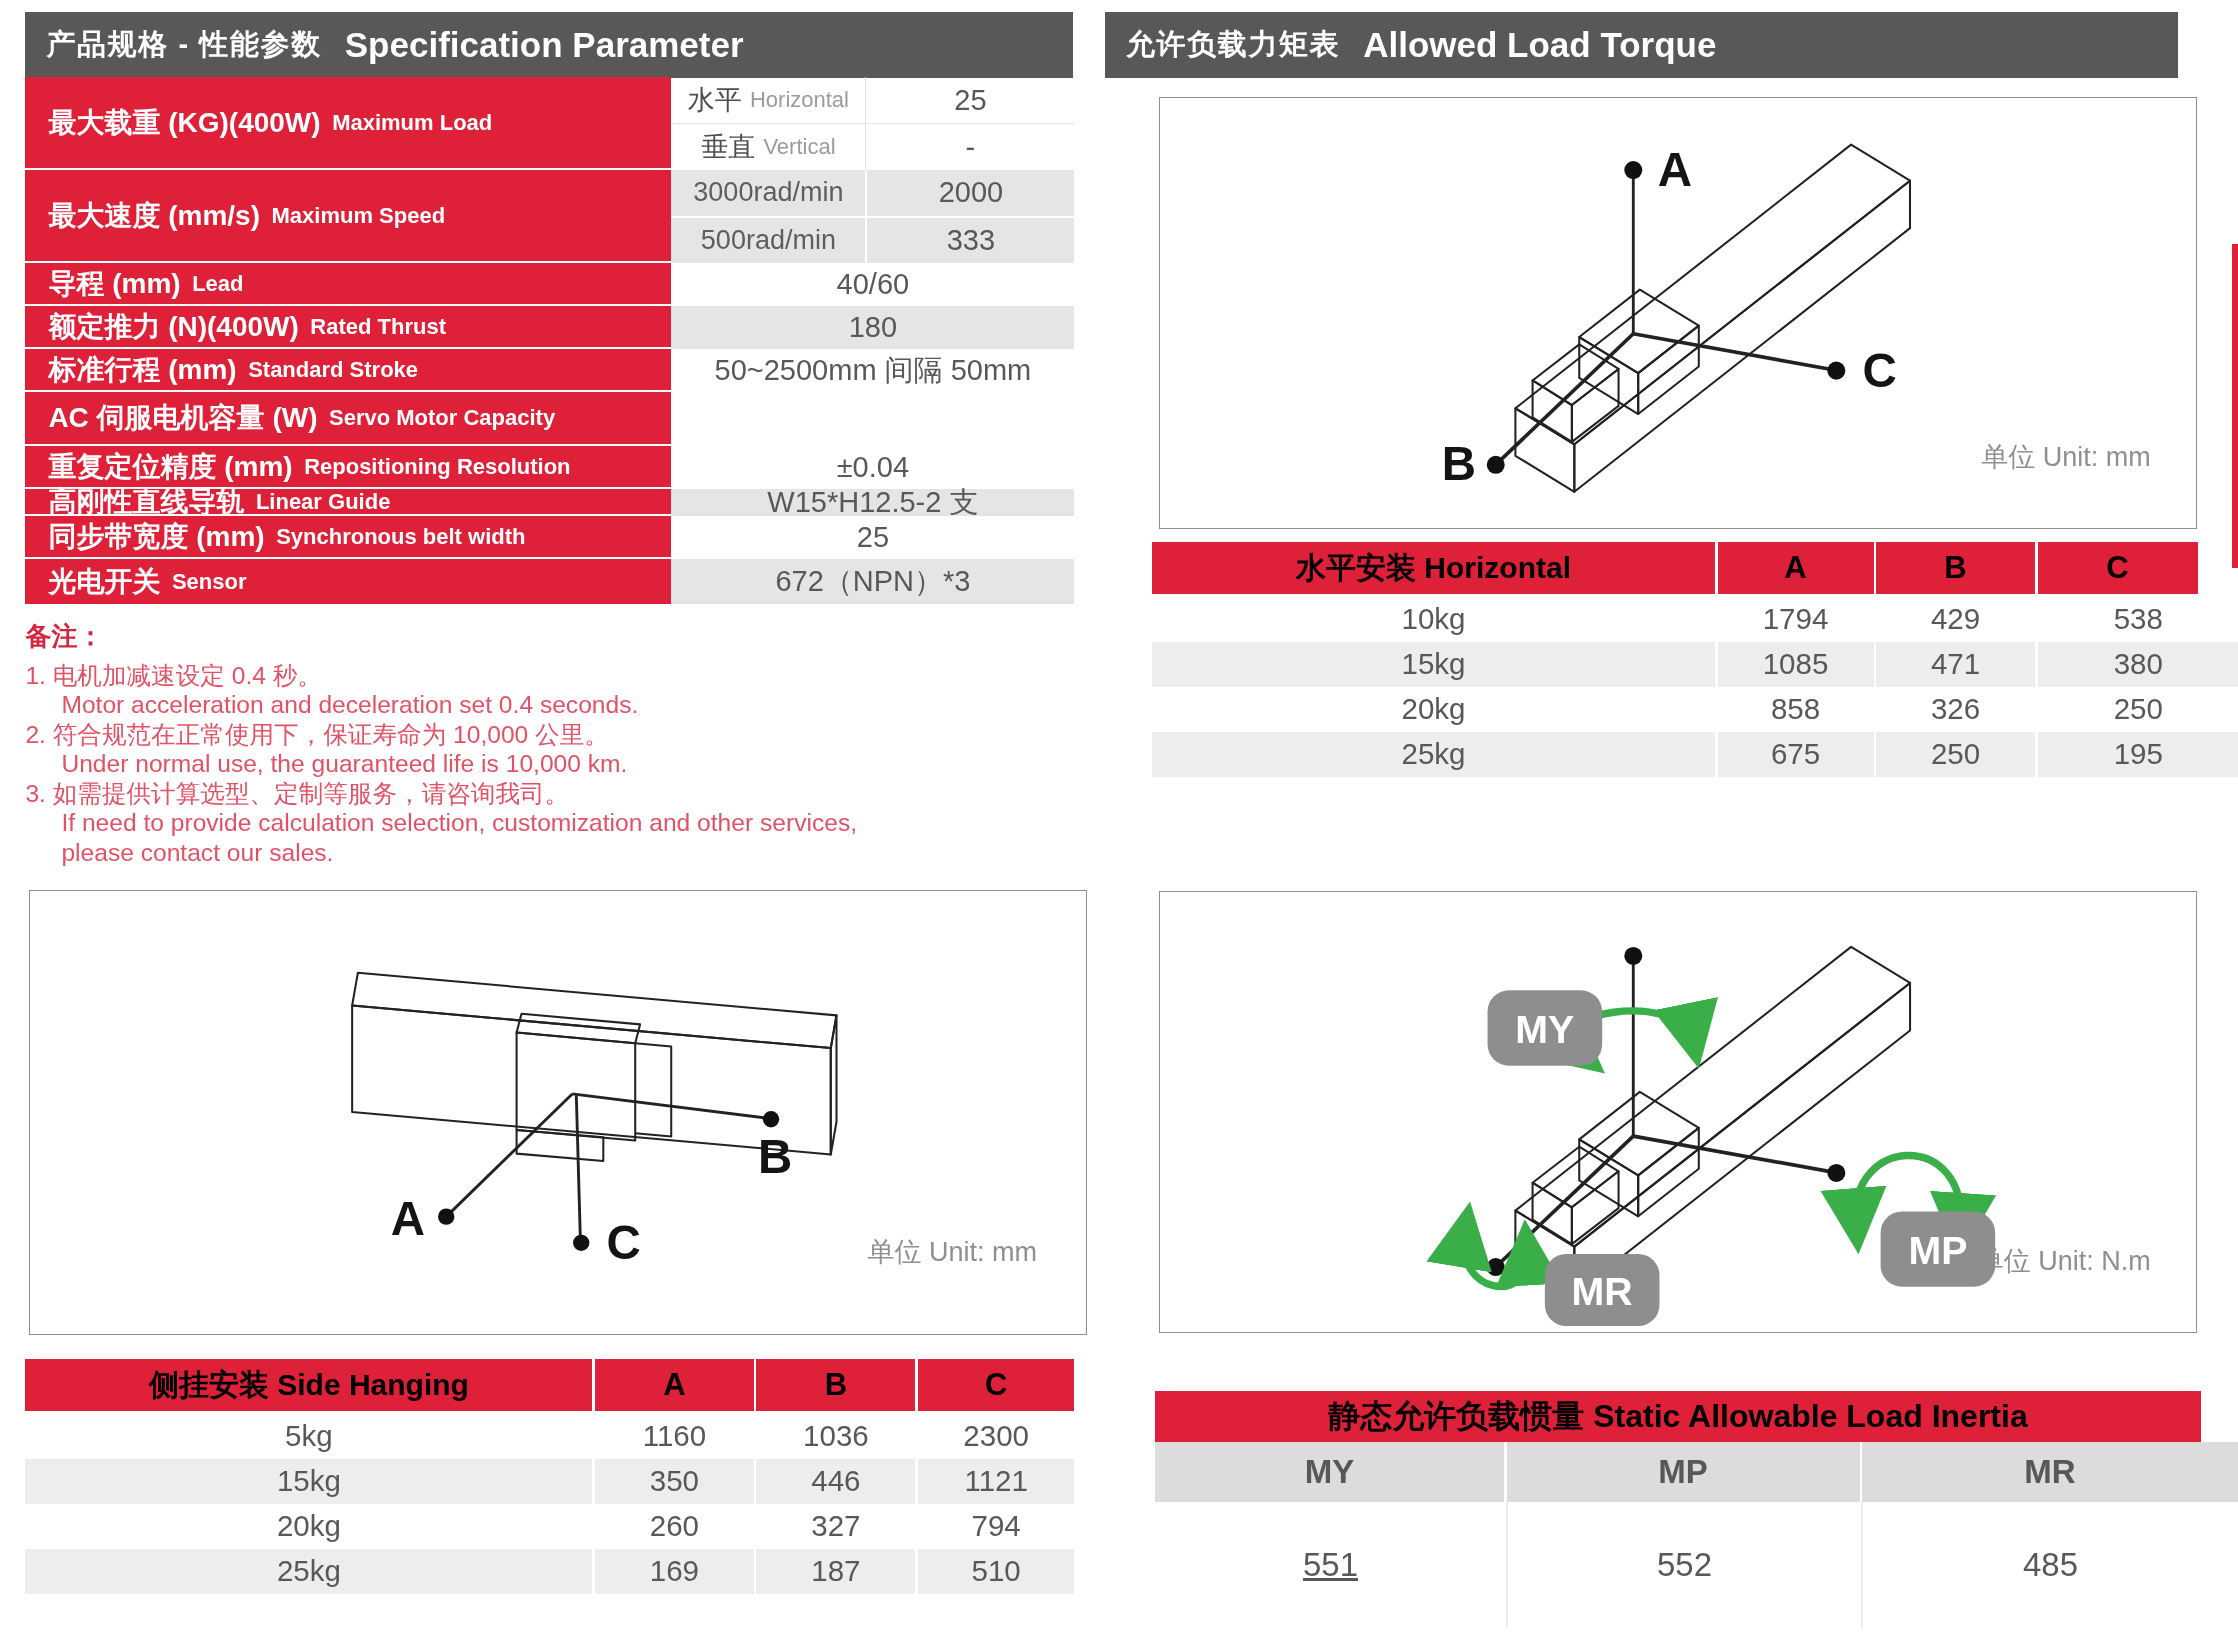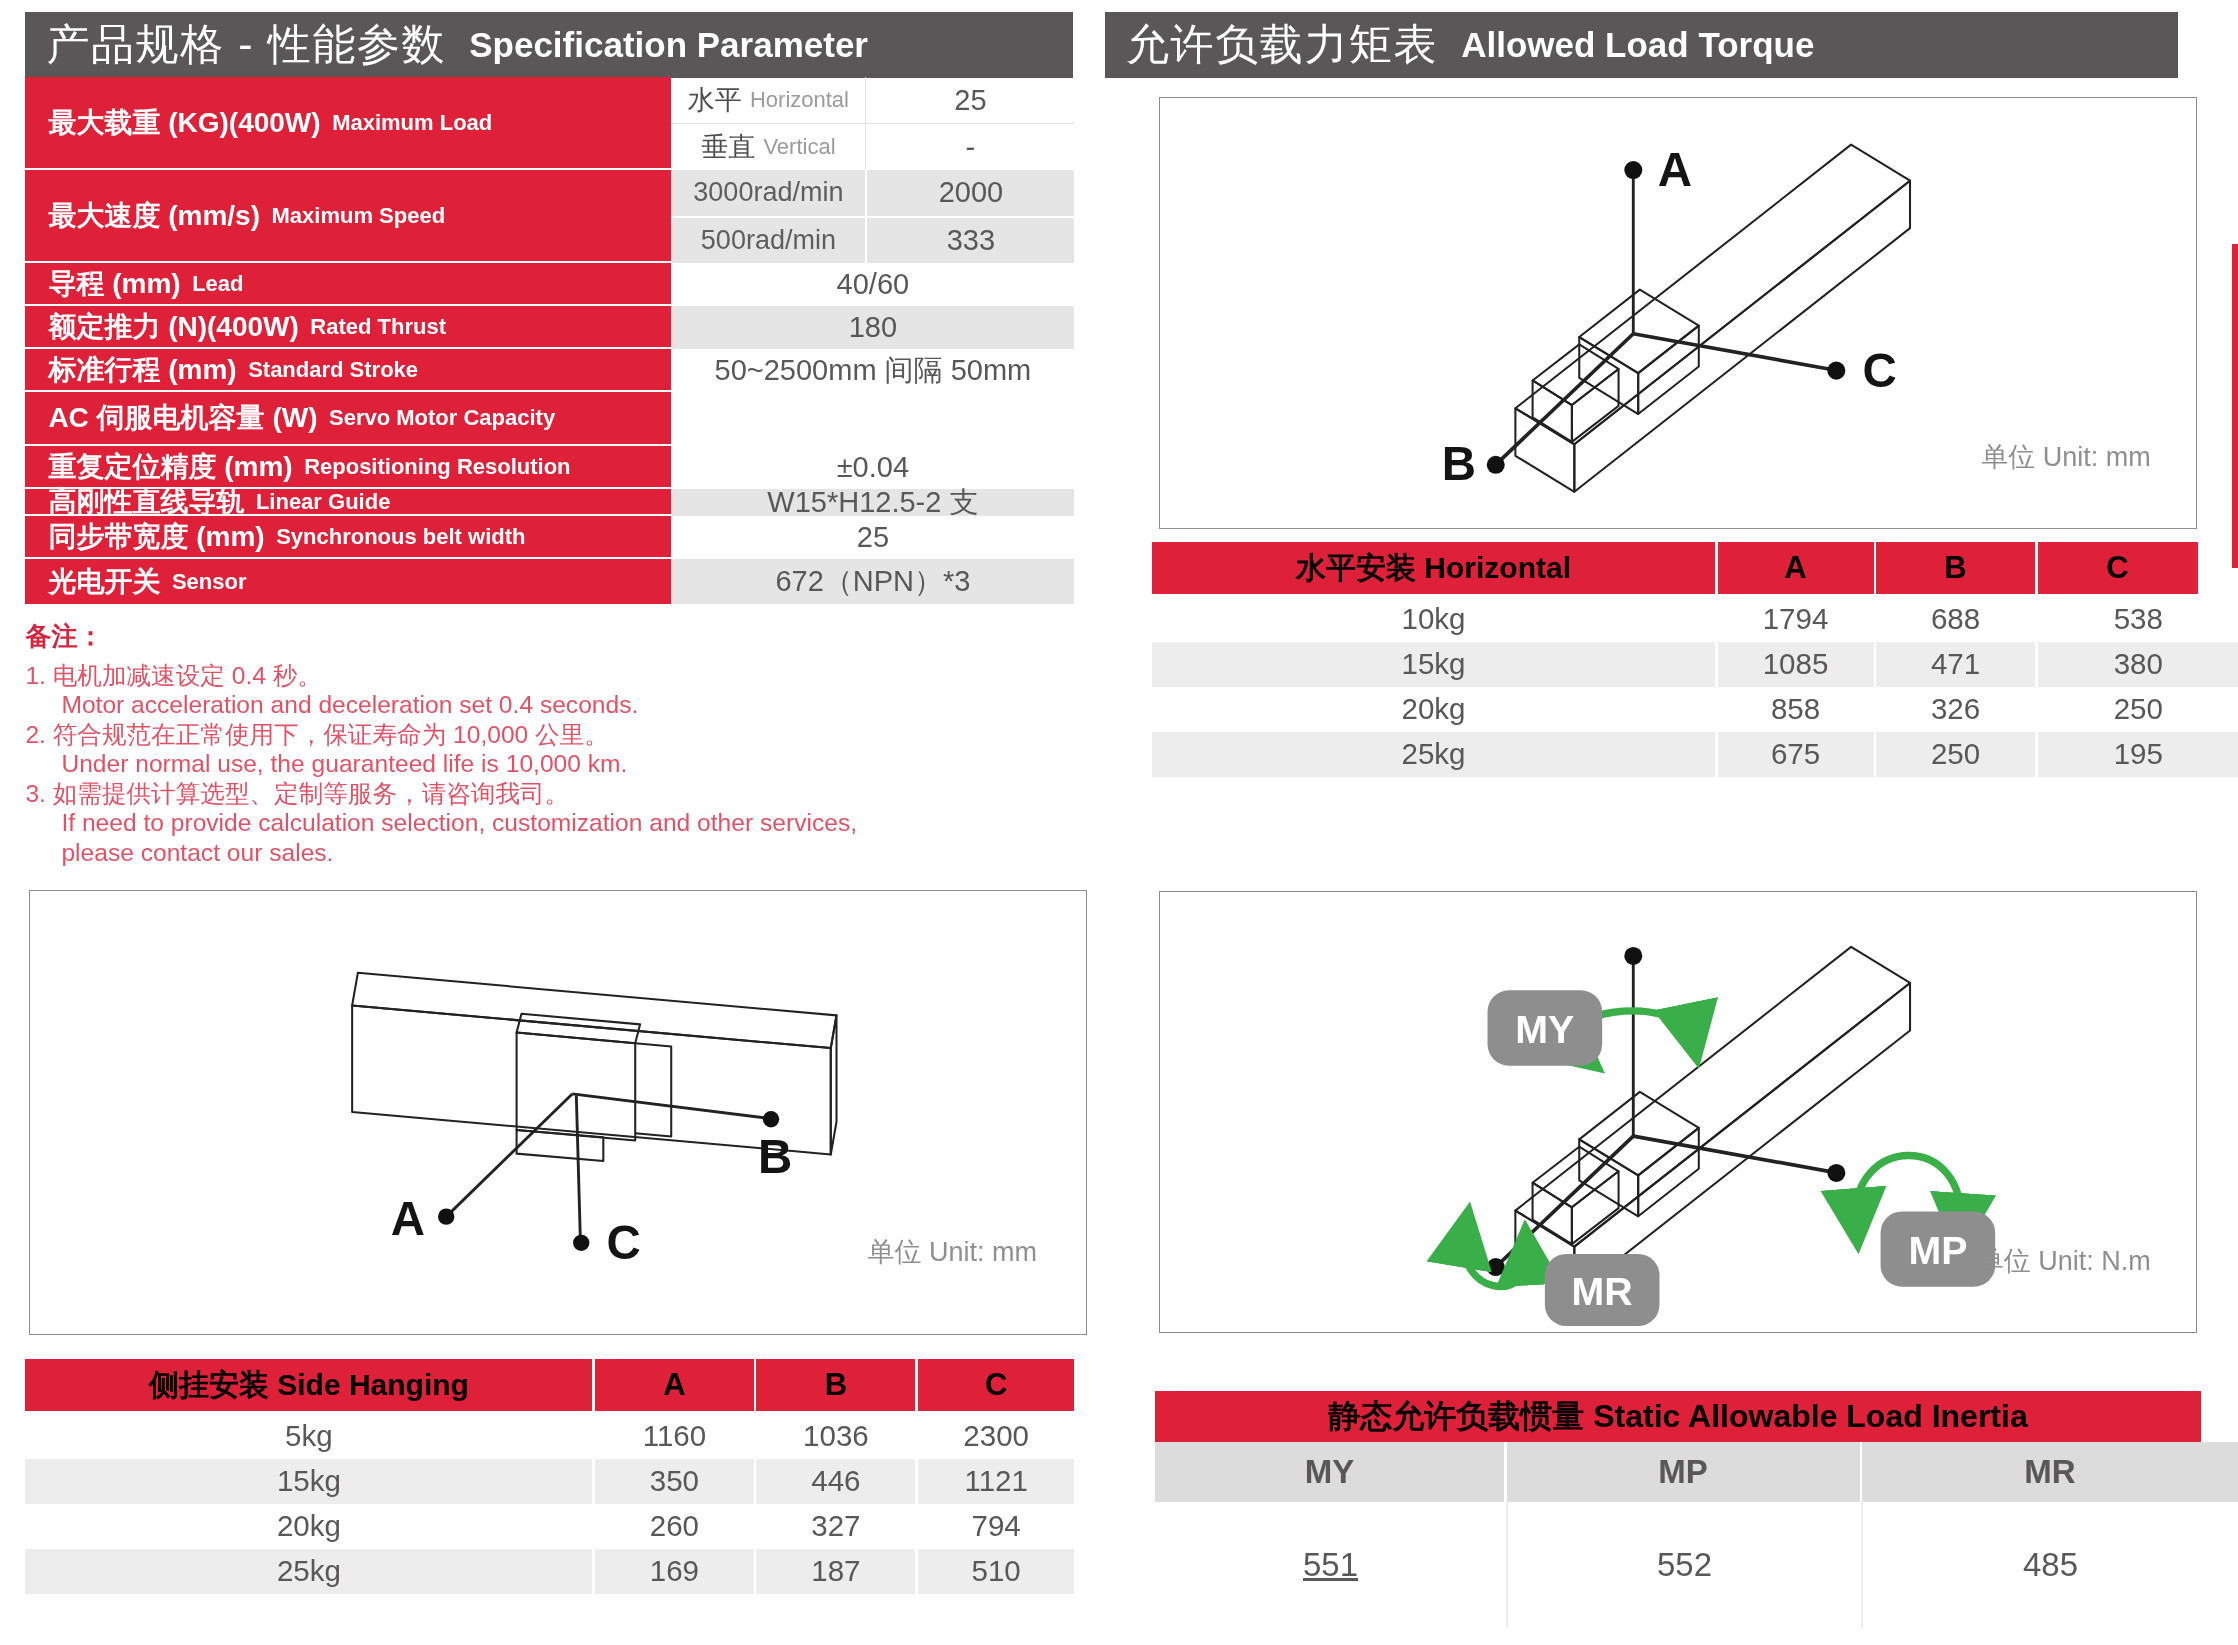--- a/index.html
+++ b/index.html
@@ -1,20 +1,20 @@
 <!DOCTYPE html>
 <html style="font-size:13px"><head>
 <meta charset="utf-8">
 <style>
   html,body{margin:0;padding:0;width:2239px;height:1646px;background:#ffffff;
     font-family:"Liberation Sans","DejaVu Sans",sans-serif;overflow:hidden;}
   .abs{position:absolute;}
   
   .hdr{background:#595757;color:#fff;display:flex;align-items:center;gap:23px;padding-left:21px;box-sizing:border-box;}
-  .hdr-zh{font-size:43px;font-weight:normal;letter-spacing:1.6px;}
+  .hdr-zh{font-size:29px;font-weight:bold;letter-spacing:1.6px;}
   .hdr-en{font-size:35px;font-weight:bold;}
   
   .spec{left:25.4px;top:77px;width:1049px;}
   .srow{display:flex;width:100%;}
   .slabel{width:646px;background:#df2039;color:#fff;display:flex;align-items:center;
     padding-left:23px;gap:11.5px;box-sizing:border-box;border-bottom:2.5px solid #fff;}
   .lzh{font-size:28px;font-weight:bold;white-space:nowrap;}
   .len{font-size:22px;font-weight:bold;white-space:nowrap;}
   .sval{flex:1;display:flex;align-items:center;justify-content:center;
     font-size:29px;color:#595757;box-sizing:border-box;}
@@ -281,21 +281,21 @@
 <div class="abs rtable" style="left:1152px;top:542px;width:1087px;">
   <div class="trow" style="height:52px;margin-bottom:2.5px;">
     <div class="thcell t-title" style="width:563px;">水平安装 Horizontal</div>
     <div class="thcell t-col" style="width:156px;">A</div>
     <div class="thcell t-col" style="width:159px;">B</div>
     <div class="thcell t-col" style="width:160px;">C</div>
   </div>
   <div class="trow rowA" style="height:45px;">
     <div class="tdcell" style="width:563px;">10kg</div>
     <div class="tdcell" style="width:156px;">1794</div>
-    <div class="tdcell" style="width:159px;">688</div>
+    <div class="tdcell" style="width:159px;">429</div>
     <div class="tdcell" style="flex:1;">538</div>
   </div>
   <div class="trow rowB" style="height:45px;">
     <div class="tdcell" style="width:563px;">15kg</div>
     <div class="tdcell" style="width:156px;">1085</div>
     <div class="tdcell" style="width:159px;">471</div>
     <div class="tdcell" style="flex:1;">380</div>
   </div>
   <div class="trow rowA" style="height:45px;">
     <div class="tdcell" style="width:563px;">20kg</div>

